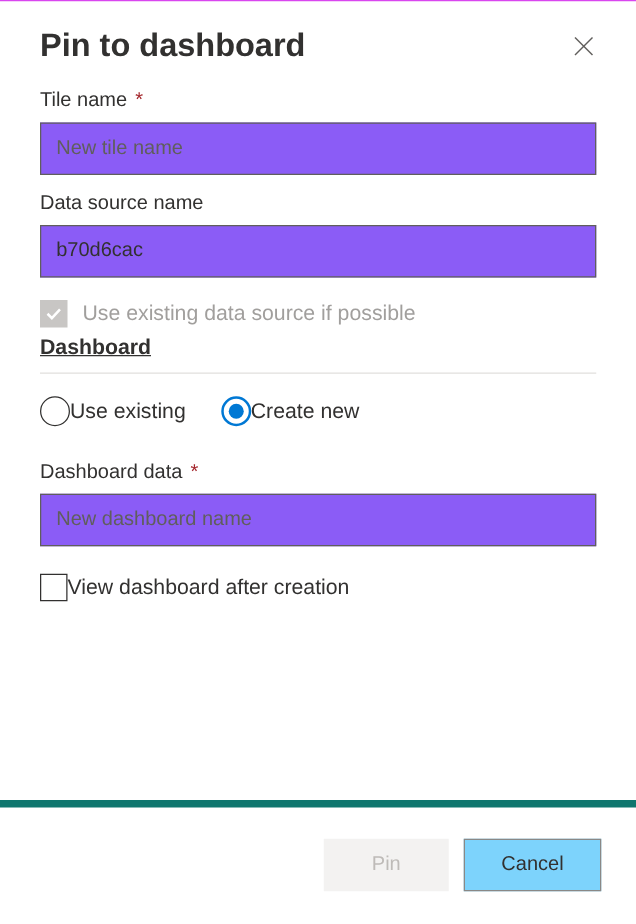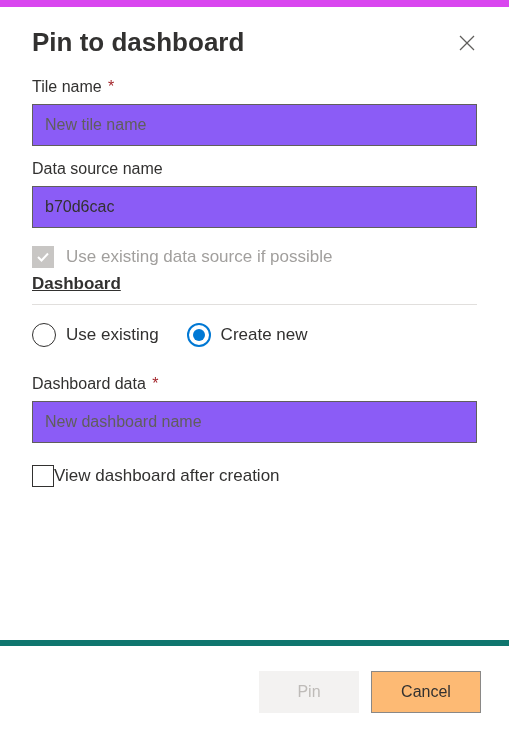--- a/index.html
+++ b/index.html
@@ -5,21 +5,21 @@
 * { box-sizing: border-box; margin: 0; padding: 0; }
 body {
   font-family: "Segoe UI", -apple-system, BlinkMacSystemFont, sans-serif;
   background: #ffffff;
   width: 509px;
   height: 739px;
   position: relative;
   color: #323130;
 }
 .dialog {
-  border-top: 7px solid #d946ef;
+  border-top: 1px solid #d946ef;
   padding: 20px 32px 0 32px;
   height: 640px;
 }
 .header {
   display: flex;
   justify-content: space-between;
   align-items: center;
   margin-bottom: 20px;
 }
 .title {
@@ -98,21 +98,20 @@
   margin-bottom: 18px;
 }
 .radio-row {
   display: flex;
   gap: 28px;
   margin-bottom: 28px;
 }
 .radio-option {
   display: flex;
   align-items: center;
-  gap: 10px;
   cursor: pointer;
 }
 .radio-circle {
   width: 24px;
   height: 24px;
   border: 1.5px solid #323130;
   border-radius: 50%;
   display: flex;
   align-items: center;
   justify-content: center;
@@ -167,21 +166,21 @@
   font-weight: 400;
 }
 .btn-primary-disabled {
   background: #f3f2f1;
   border: none;
   color: #bebbb8;
   cursor: default;
   min-width: 100px;
 }
 .btn-secondary {
-  background: #fdba74;
+  background: #7dd3fc;
   border: 1px solid #8a8886;
   color: #323130;
   min-width: 110px;
 }
 </style>
 </head>
 <body>
 
 <div class="dialog">
   <div class="header">

